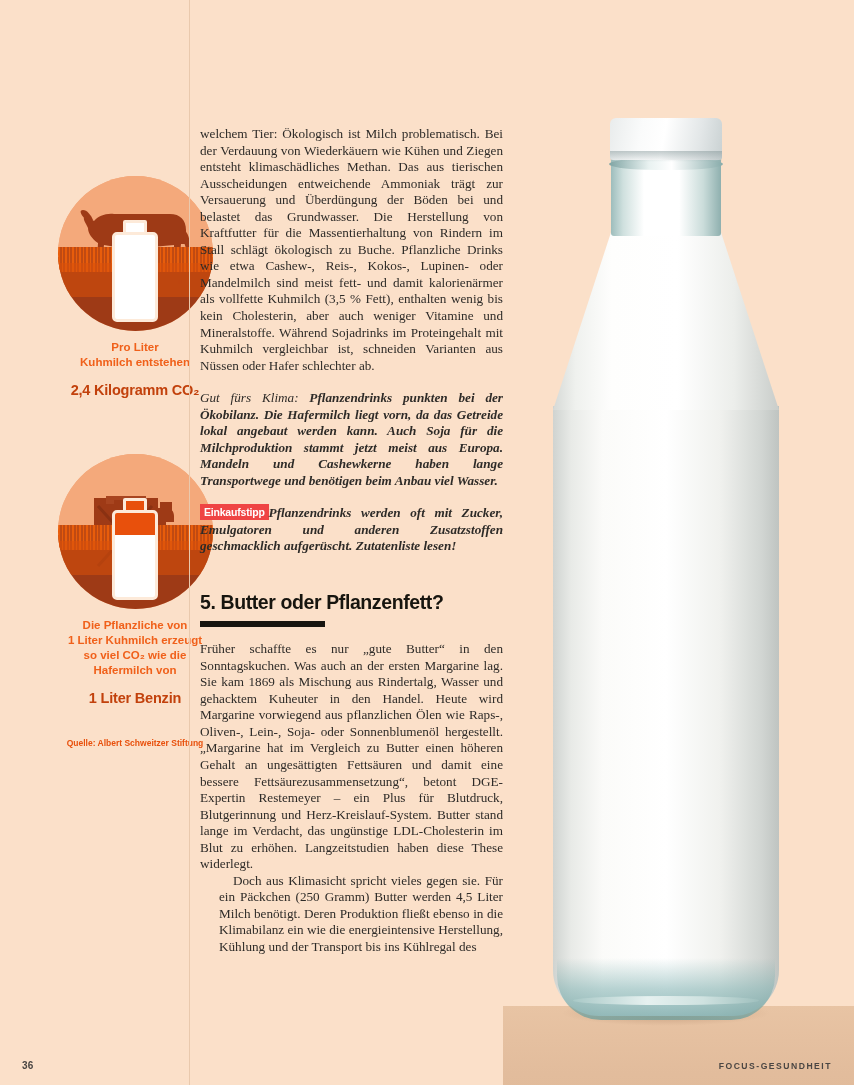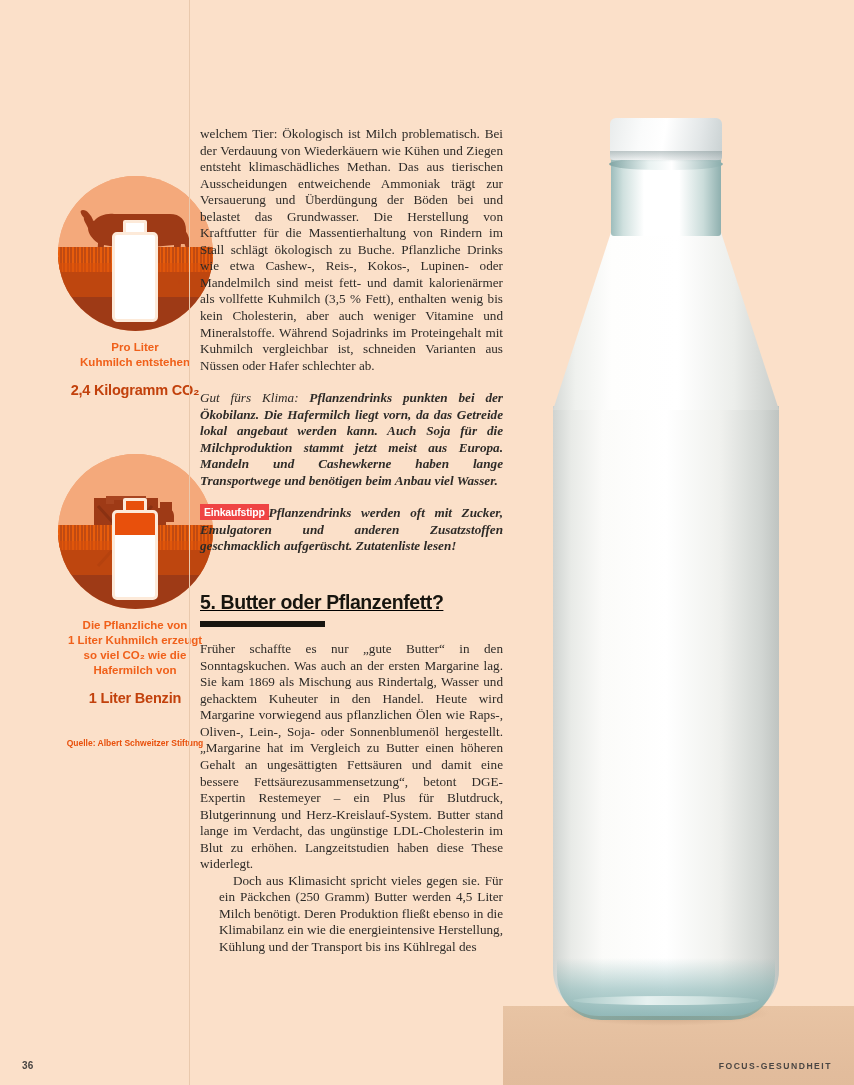--- a/index.html
+++ b/index.html
@@ -52,21 +52,21 @@
   }
   .article p.body + p.body{text-indent:14px;margin-left:19px;}
   .ital{margin-top:16px !important;font-style:italic;font-weight:600;color:#22201E;}
   .ital b{font-weight:400;font-style:italic;}
   .tipwrap{margin-top:15px !important;font-style:italic;font-weight:600;color:#22201E;}
   .tiplabel{
     display:inline-block;background:#ef4444;color:#fff;font-family:"Liberation Sans",sans-serif;
     font-style:normal;font-weight:700;font-size:10.5px;line-height:13px;padding:1.5px 4px;
     vertical-align:1px;letter-spacing:-.2px;
   }
-  .sechead{margin-top:36px;text-decoration:underline;}
+  .sechead{margin-top:36px;}
   .sechead h2{
     margin:0;font-family:"Liberation Sans",sans-serif;font-size:19.5px;line-height:22.5px;
     font-weight:800;color:#17150F;letter-spacing:-.4px;
   }
   .sechead .bar{width:125px;height:6px;background:#17150F;margin-top:8px;}
   .after-head{margin-top:14px !important;}
 
   
   .rightpanel{position:absolute;left:503px;top:0;width:351px;height:1085px;overflow:hidden;}
   .bottle-photo{

